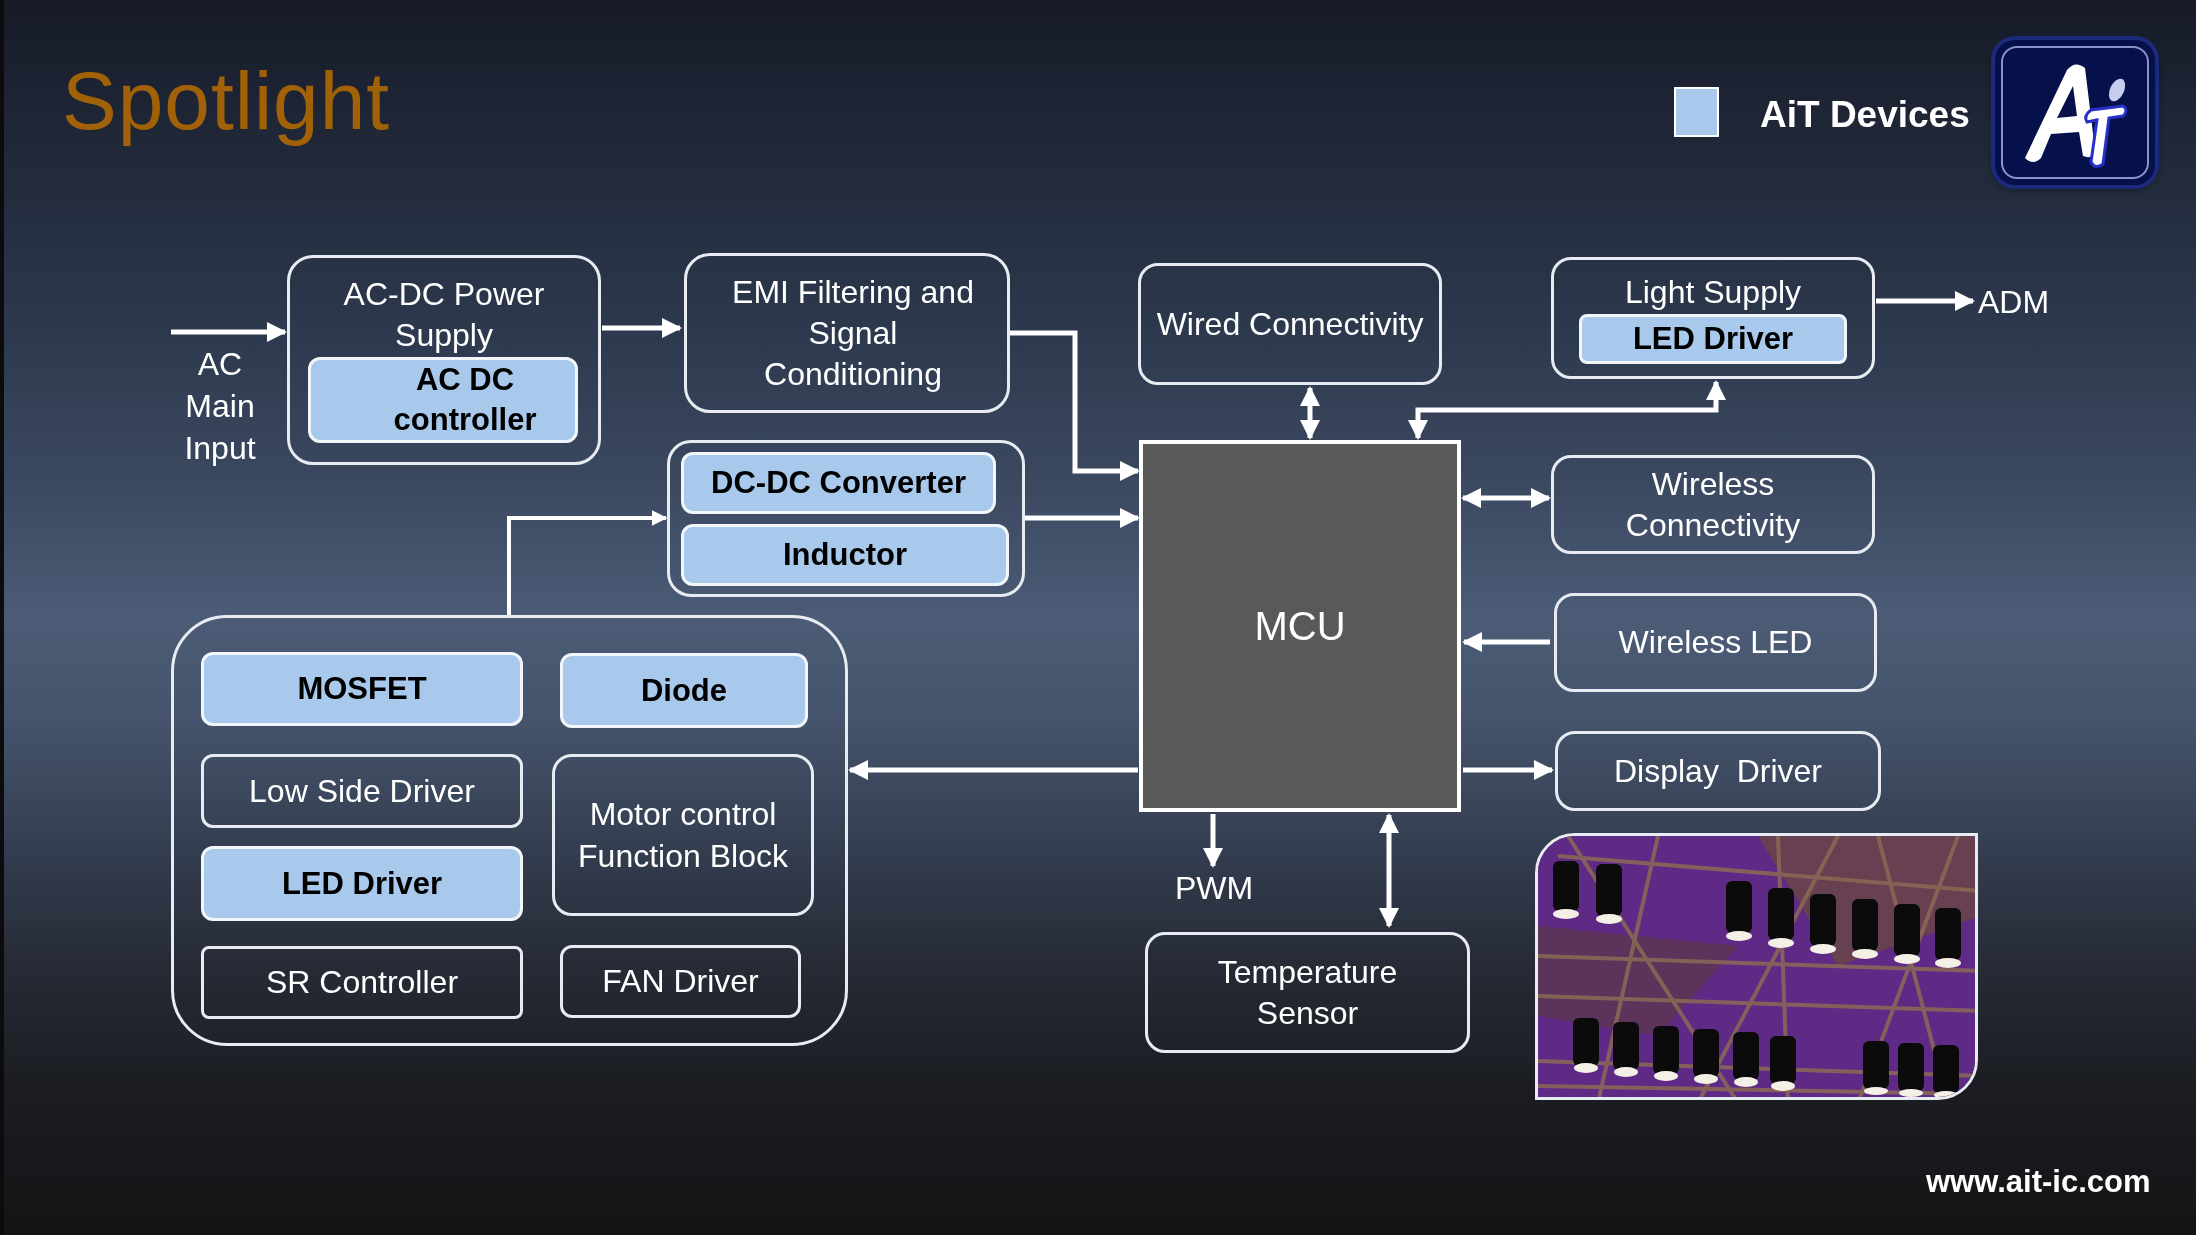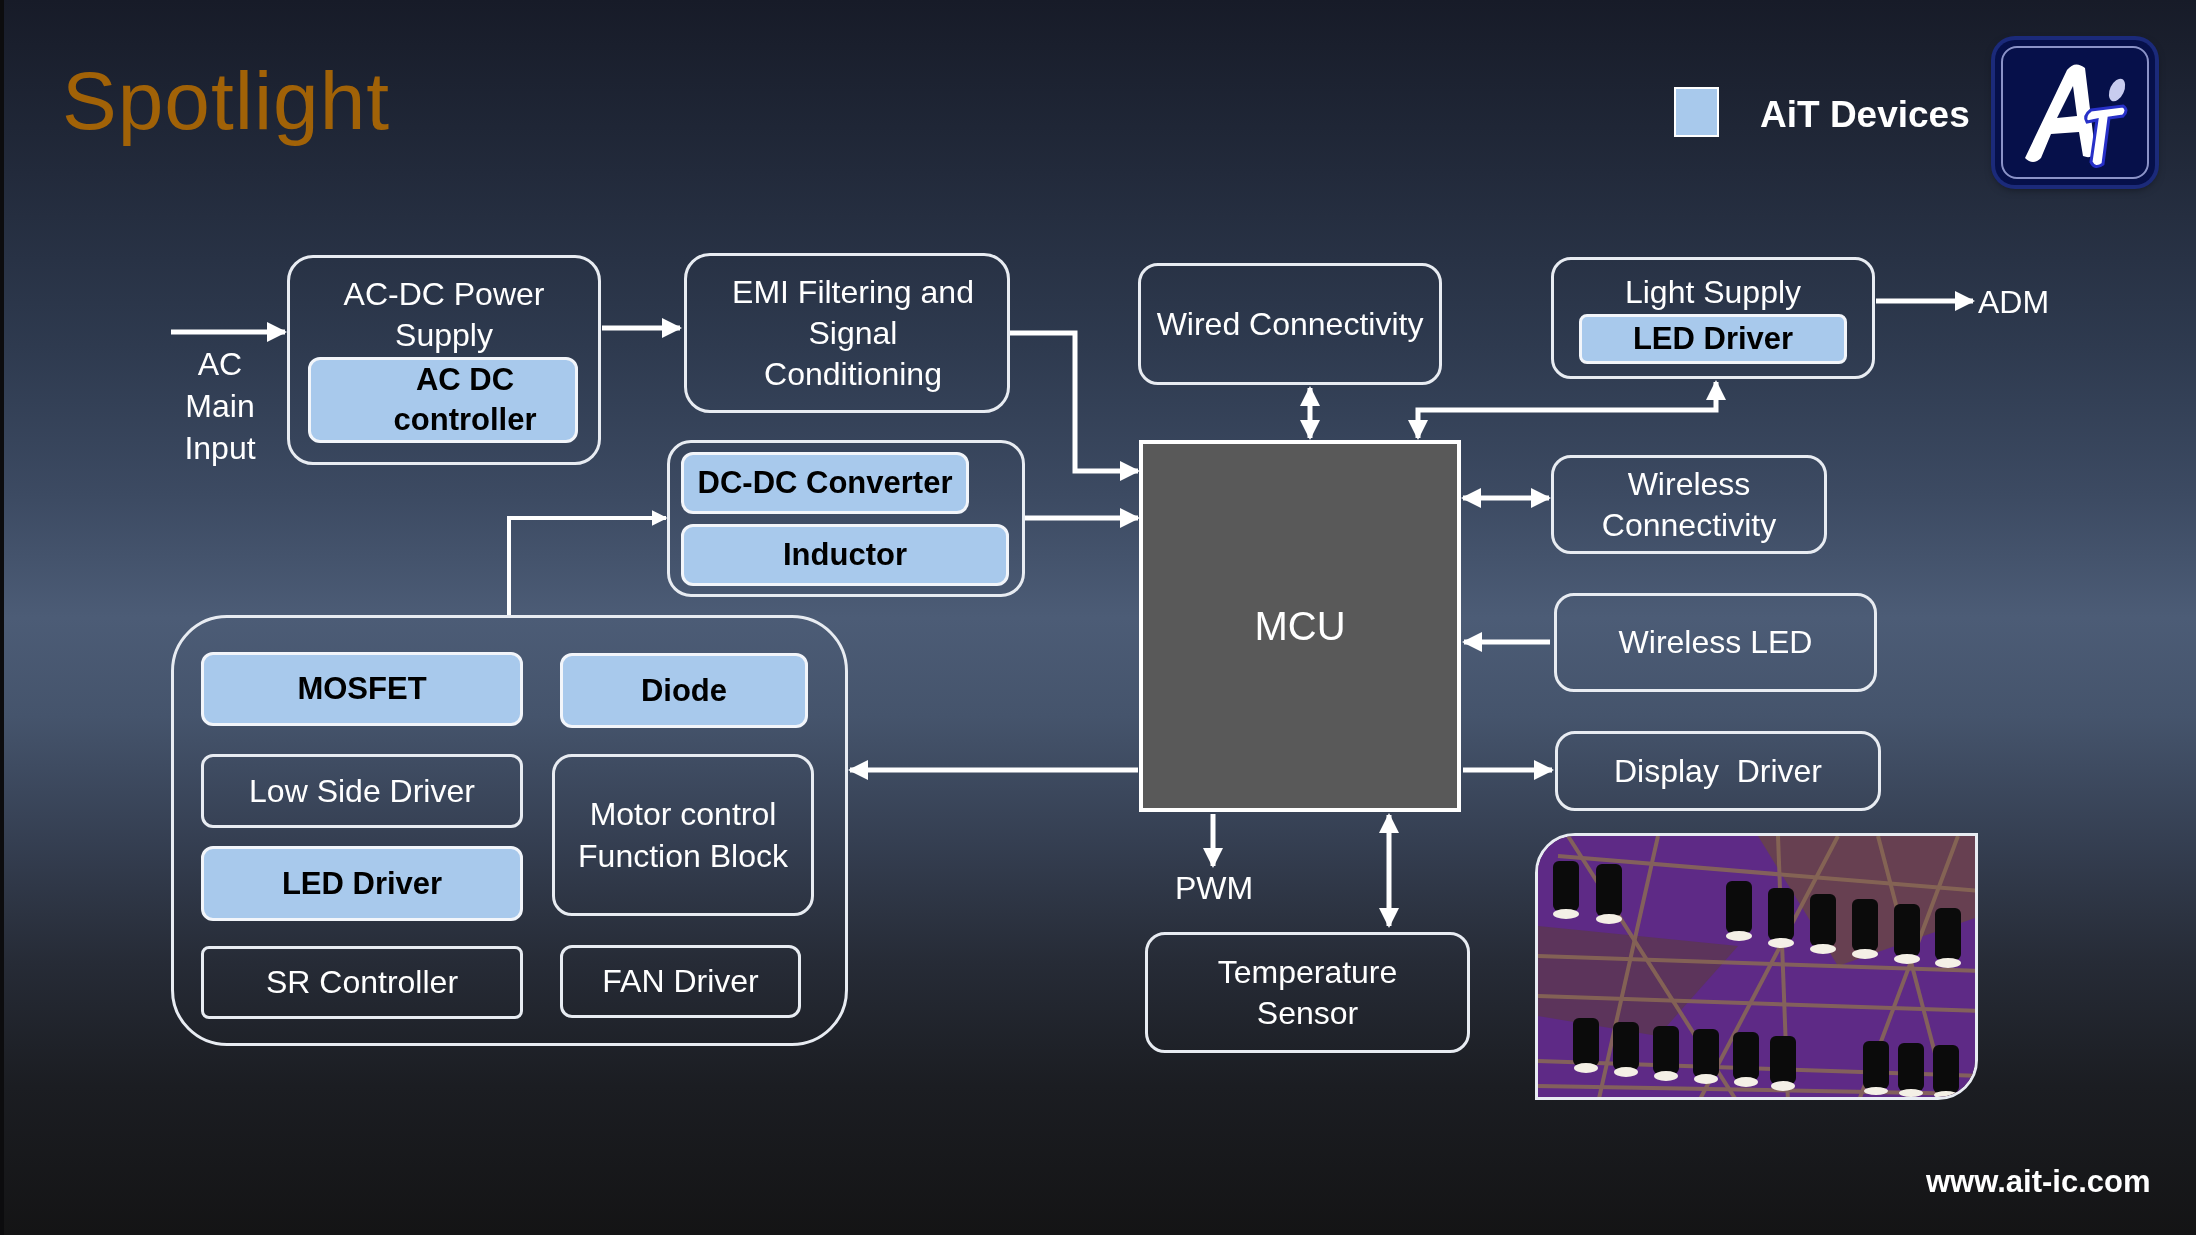--- a/index.html
+++ b/index.html
@@ -127,39 +127,39 @@
   <div>controller</div>
 </div>
 
 <div class="box" style="left:684px; top:253px; width:326px; height:160px; border-radius:26px;padding-left:12px;">
   <div>EMI Filtering and</div>
   <div>Signal</div>
   <div>Conditioning</div>
 </div>
 
 <div class="box" style="left:667px; top:440px; width:358px; height:157px; border-radius:24px;"></div>
-<div class="dev" style="left:681px; top:452px; width:288px; height:62px;">DC-DC Converter</div>
+<div class="dev" style="left:681px; top:452px; width:315px; height:62px;">DC-DC Converter</div>
 <div class="dev" style="left:681px; top:524px; width:328px; height:62px;">Inductor</div>
 
 <div class="box" style="left:1138px; top:263px; width:304px; height:122px;">
   <div>Wired Connectivity</div>
 </div>
 
 <div class="box" style="left:1551px; top:257px; width:324px; height:122px; justify-content:flex-start; padding-top:12px;">
   <div>Light Supply</div>
 </div>
 <div class="dev" style="left:1579px; top:314px; width:268px; height:50px; border-radius:8px;">LED Driver</div>
 
 <div class="label" style="left:1978px; top:282px; text-align:left;">ADM</div>
 
 <div class="mcu">
   <div class="mcu-label">MCU</div>
 </div>
 
-<div class="box" style="left:1551px; top:455px; width:276px; height:99px;">
+<div class="box" style="left:1551px; top:455px; width:324px; height:99px;">
   <div>Wireless</div>
   <div>Connectivity</div>
 </div>
 
 <div class="box" style="left:1554px; top:593px; width:323px; height:99px;">
   <div>Wireless LED</div>
 </div>
 
 <div class="box" style="left:1555px; top:731px; width:326px; height:80px; white-space:pre;">
   <div>Display  Driver</div>

